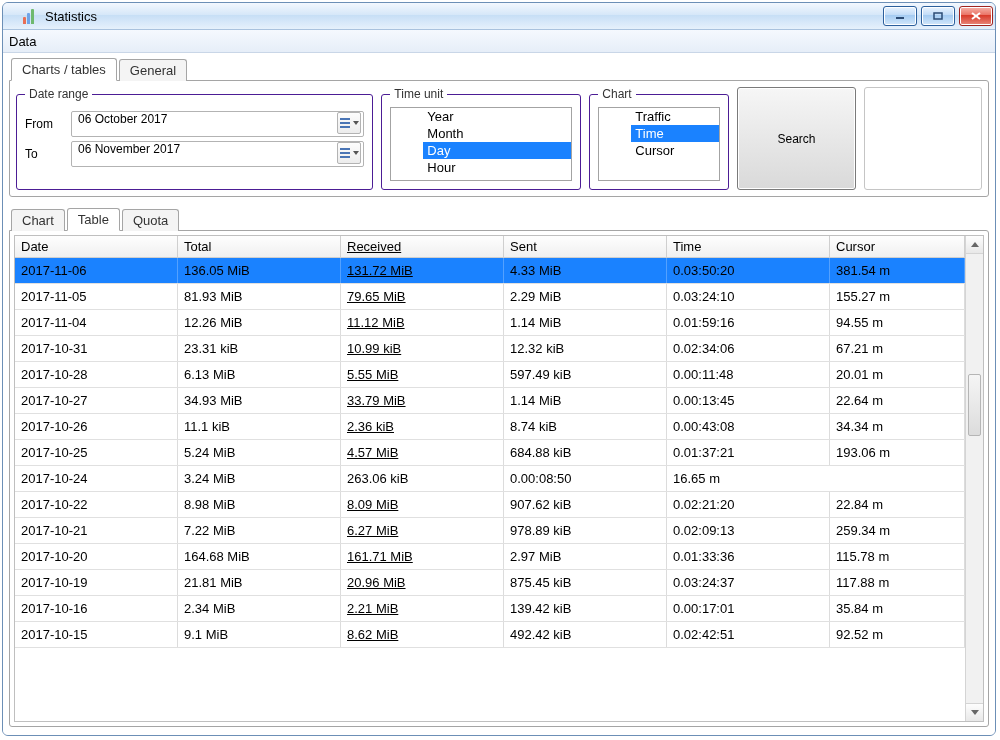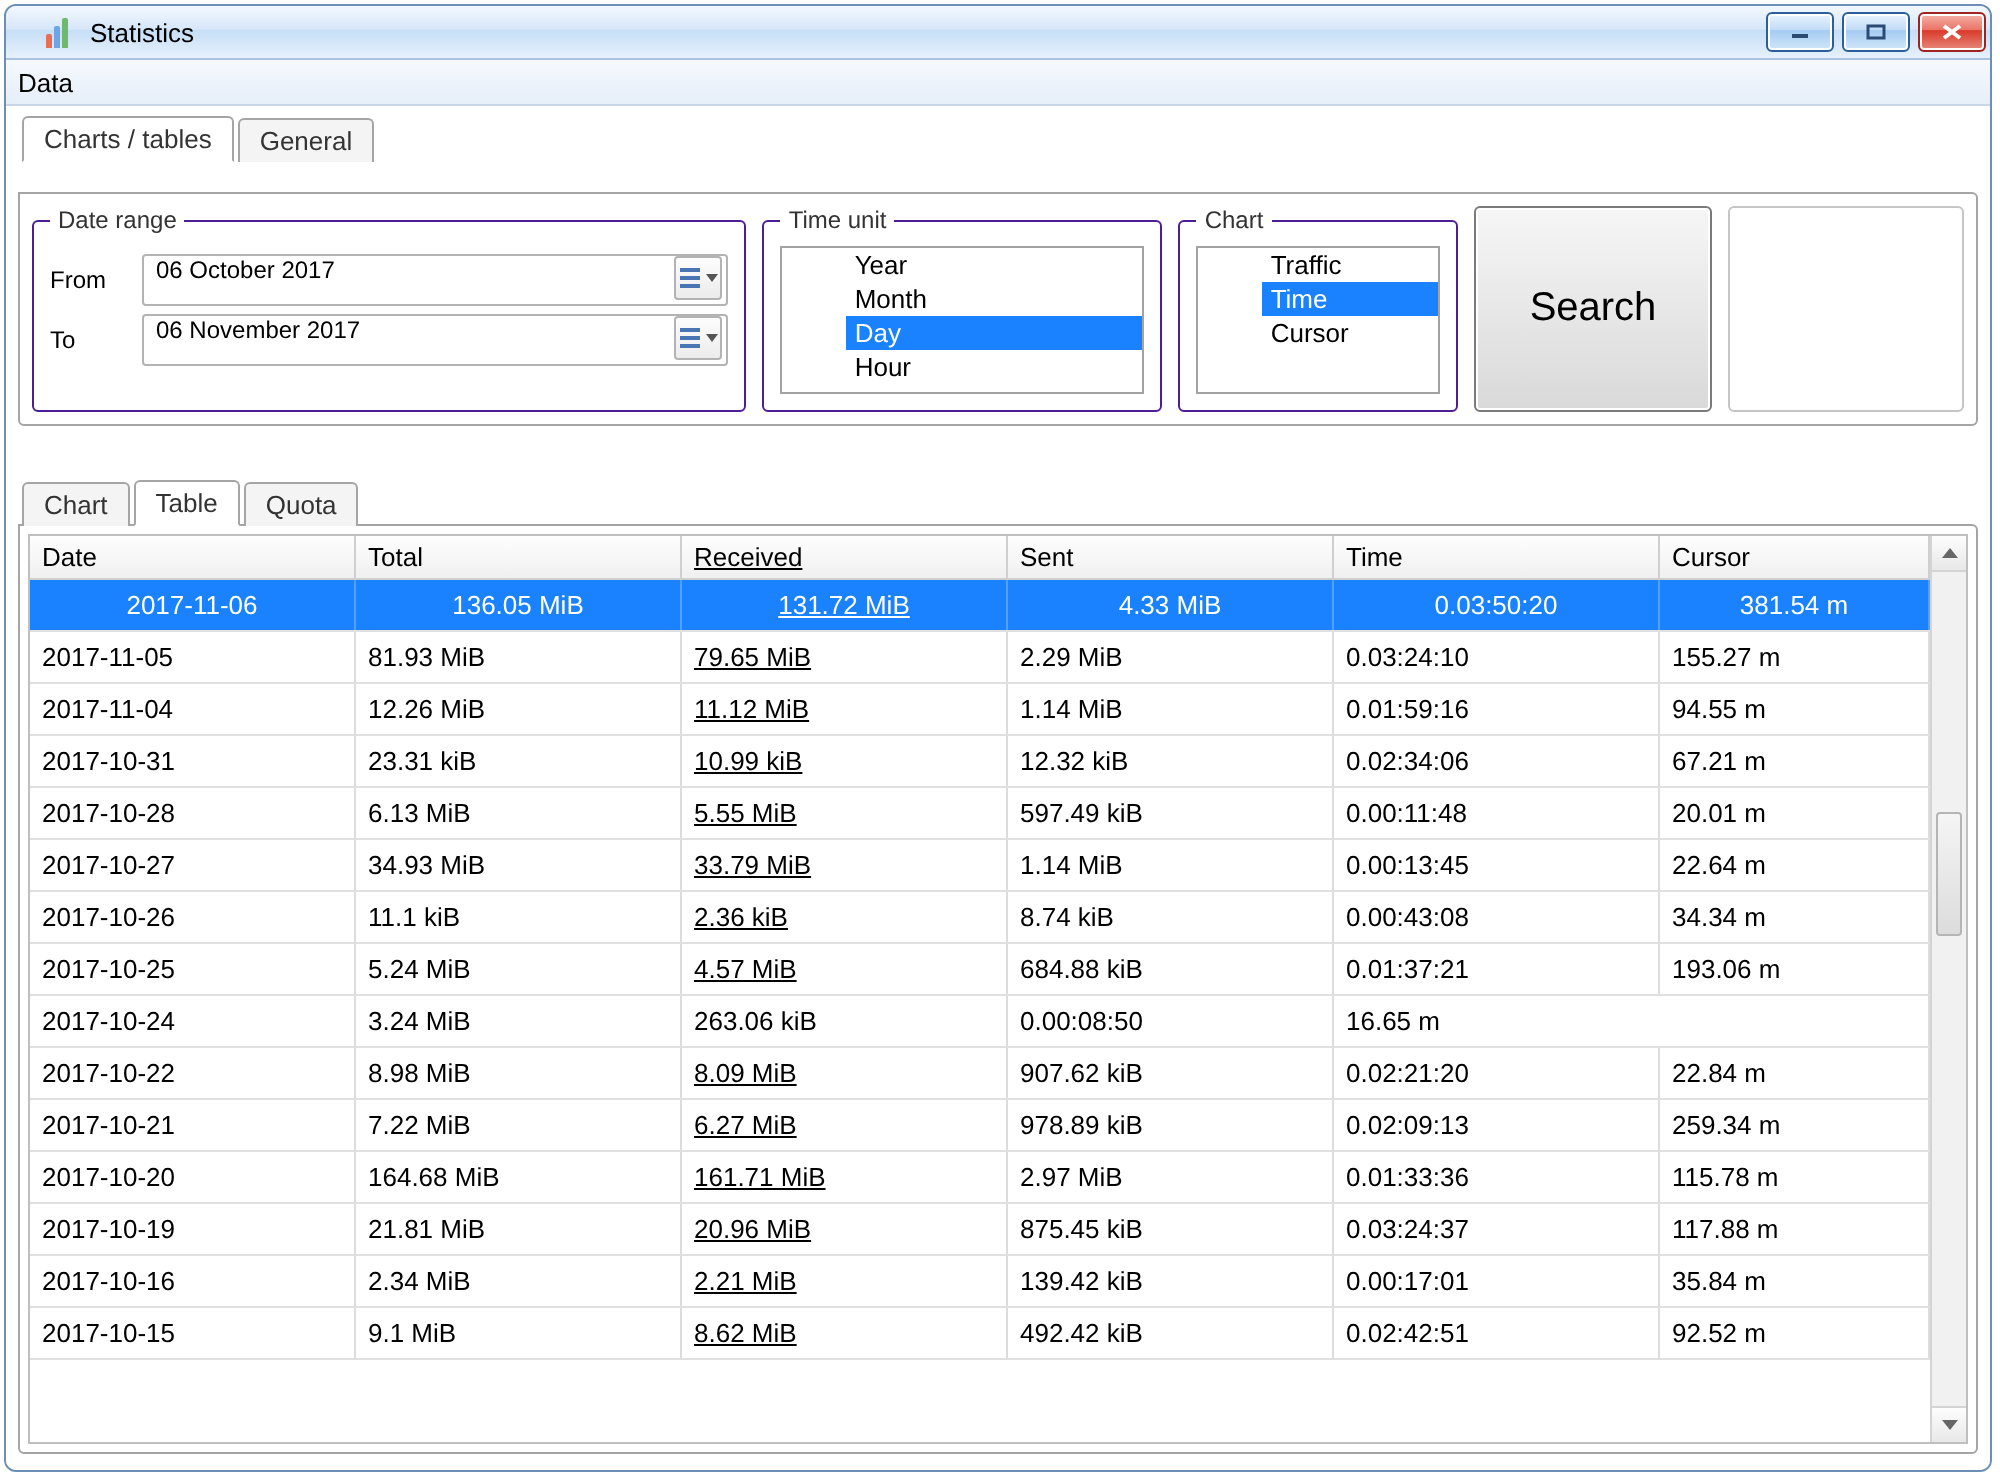--- a/index.html
+++ b/index.html
@@ -72,21 +72,20 @@
     font-size: 13px;
   }
 
   
   .client {
     flex: 1 1 auto;
     padding: 4px 6px 8px 6px;
     display: flex; flex-direction: column;
     background: #fff;
     overflow: hidden;
-    gap: 16px;
   }
 
   
   .tabs {
     display: flex;
     align-items: flex-end;
     gap: 2px;
     padding-left: 2px;
   }
   .tab {
@@ -165,21 +164,21 @@
   .listbox .opt { padding: 0 4px; line-height: 17px; height:17px; white-space:nowrap;margin-left:32px;}
   .listbox .opt.selected { background:#1a82ff; color:#fff; }
   .chartbox .listbox { width: 120px; }
 
   .search-btn {
     width: 120px;
     border: 1px solid #7a7a7a;
     border-radius: 3px;
     background: linear-gradient(#f6f6f6, #d9d9d9);
     display:flex; align-items:center; justify-content:center;
-    font-size: 20px;
+    font-size: 12px;
     box-shadow: 0 0 0 1px #fff inset;
   }
   .blank-box {
     width: 120px;
     border:1px solid #c5c5c5;
     border-radius:3px;
   }
 
   
   .lower {
@@ -227,21 +226,21 @@
     flex:1 1 auto;
     overflow-y: hidden;
   }
   .grid-body .gr {
     display:flex;
     border-bottom:1px solid #e0e0e0;
     height: 25px;
     align-items: center;
   }
   .grid-body .gr .gc { height: 25px; line-height: 25px; padding-top:0; padding-bottom:0;}
-  .grid-body .gr.selected { background:#1a82ff; color:#ffffff;text-align:center; }
+  .grid-body .gr.selected { background:#1a82ff; color:#000000; }
   .grid-body .gr.selected .gc { border-right-color: rgba(255,255,255,0.25); }
 
   .vscroll {
     width: 17px;
     background: #f1f1f1;
     border-left:1px solid #d4d4d4;
     display:flex; flex-direction:column;
   }
   .vscroll .arrow {
     height:17px;

